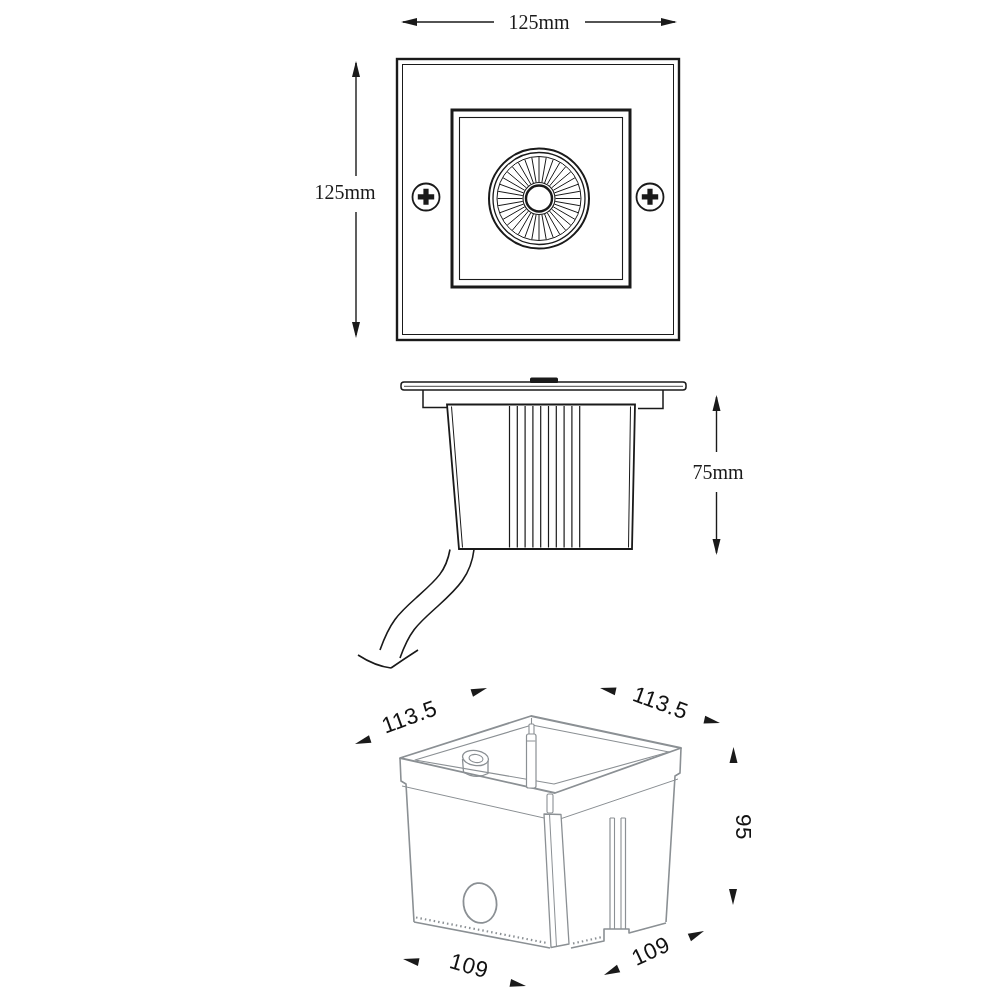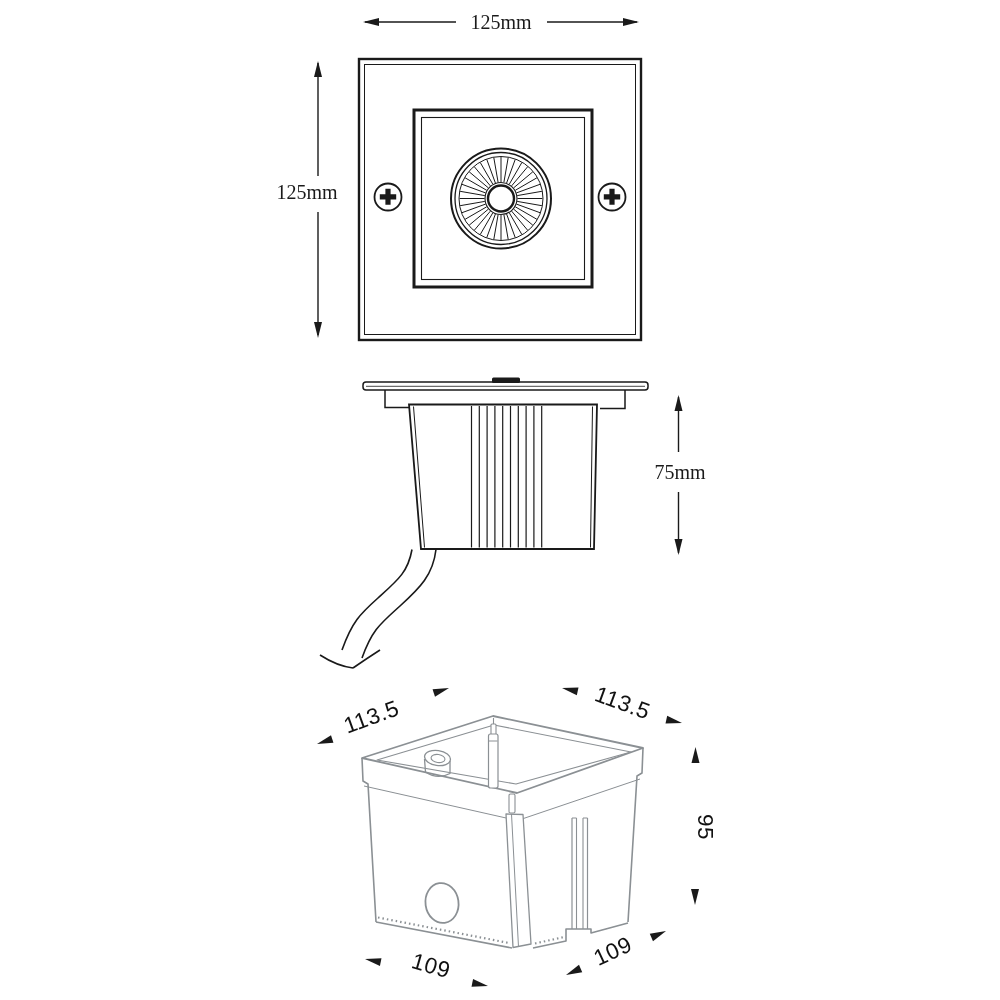--- a/index.html
+++ b/index.html
@@ -1,17 +1,17 @@
 <!DOCTYPE html>
 <html style="--ink: #1a1a1a; --boxink: #8b9094; --bg: #ffffff;"><head>
 <meta charset="utf-8">
 <style>
   :root { --ink:#1a1a1a; --boxink:#8b9094; --bg:#ffffff; }
   html,body { margin:0; padding:0; background:var(--bg); }
-  .stage { position:relative; width:848px; height:1000px; background:var(--bg); overflow:hidden; }
+  .stage { position:relative; width:848px; height:1000px; background:var(--bg); overflow:hidden;margin-left:38px; }
   svg { display:block; }
   .ln   { stroke:var(--ink); fill:none; }
   .bx   { stroke:var(--boxink); fill:none; }
   .bxw  { stroke:var(--boxink); fill:#ffffff; }
   .fill { fill:var(--ink); stroke:none; }
   .dim-serif { font-family:"Liberation Serif","DejaVu Serif",serif; font-size:20px; fill:var(--ink); }
   .dim-sans  { font-family:"Liberation Sans","DejaVu Sans",sans-serif; font-size:22.5px; fill:#111; letter-spacing:.5px; }
 </style>
 </head>
 <body>

